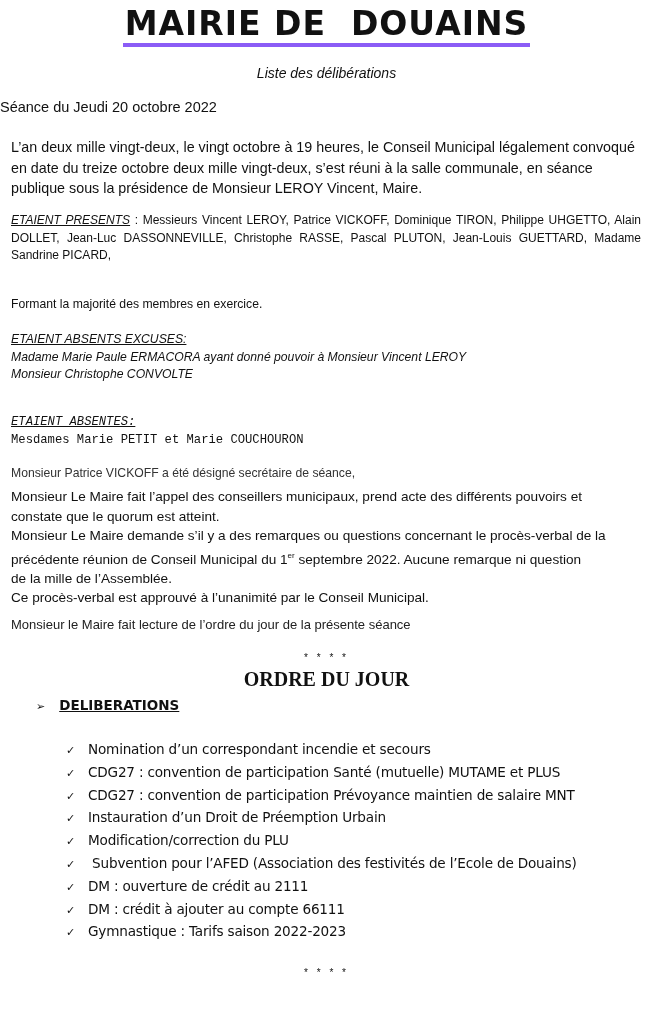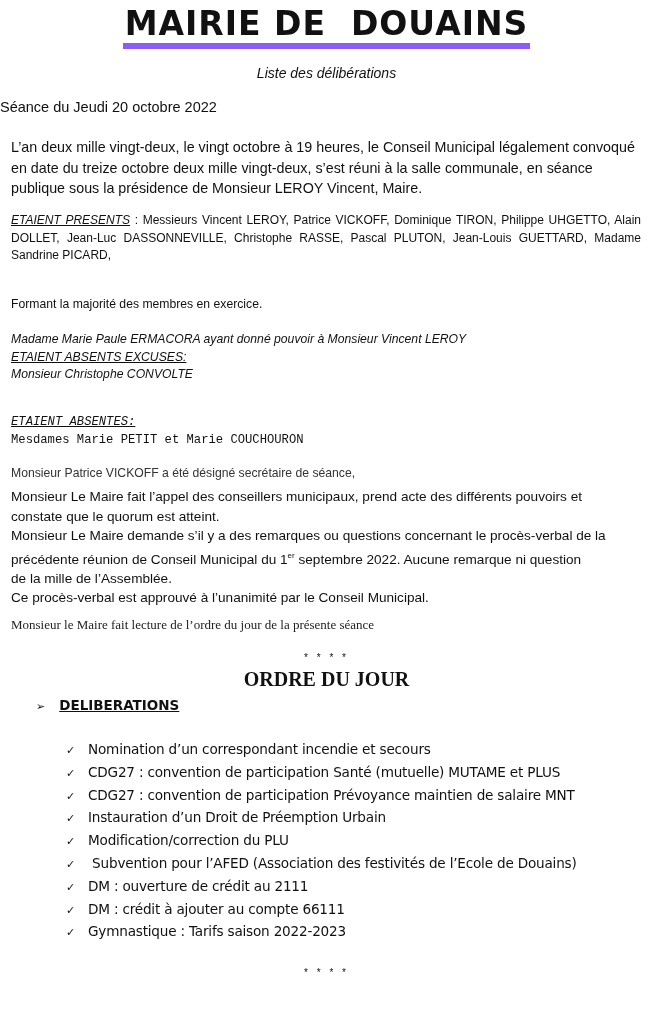--- a/index.html
+++ b/index.html
@@ -7,21 +7,21 @@
       width: 653px; height: 1024px; overflow: hidden; position: relative;
       color: #111111;
       font-family: "Liberation Sans", sans-serif;
     }
     .abs { position: absolute; }
     .title {
       left: 0; width: 653px; top: 4px; text-align: center;
       font-family: "DejaVu Sans", sans-serif; font-weight: bold;
       font-size: 33px; letter-spacing: 1px; line-height: 40px;
     }
-    .title span { border-bottom: 6px solid #8b5cf6; padding: 0 2px; white-space: pre; }
+    .title span { border-bottom: 4px solid #8b5cf6; padding: 0 2px; white-space: pre; }
     .subtitle {
       left: 0; width: 653px; top: 65px; text-align: center;
       font-size: 14px; font-style: italic; 
     }
     .seance {
       left: 0; width: 653px; top: 99px; text-align: left; font-size: 14.5px;
     }
     .para {
       left: 11px; width: 630px; font-size: 14.3px; line-height: 20.5px;
     }
@@ -62,42 +62,42 @@
 
 <div class="abs para" style="top:137px;">L’an deux mille vingt-deux, le vingt octobre à 19 heures, le Conseil Municipal légalement convoqué en date du treize octobre deux mille vingt-deux, s’est réuni à la salle communale, en séance publique sous la présidence de Monsieur LEROY Vincent, Maire.</div>
 
 <div class="abs small justify" style="top:212px; font-size:12px;">
   <span class="ul-it">ETAIENT PRESENTS</span><span> : Messieurs Vincent LEROY, Patrice VICKOFF, Dominique TIRON, Philippe UHGETTO, Alain DOLLET, Jean-Luc DASSONNEVILLE, Christophe RASSE, Pascal PLUTON, Jean-Louis GUETTARD, Madame Sandrine PICARD,</span>
 </div>
 
 <div class="abs small" style="top:296px;">Formant la majorité des membres en exercice.</div>
 
 <div class="abs small it" style="top:331px;">
+  <div style="text-decoration:underline;">ETAIENT ABSENTS EXCUSES:</div>
   <div>Madame Marie Paule ERMACORA ayant donné pouvoir à Monsieur Vincent LEROY</div>
-  <div style="text-decoration:underline;">ETAIENT ABSENTS EXCUSES:</div>
   <div>Monsieur Christophe CONVOLTE</div>
 </div>
 
 <div class="abs small" style="top:414px;font-family:Liberation Mono, monospace;">
   <div class="ul-it">ETAIENT ABSENTES:</div>
   <div>Mesdames Marie PETIT et Marie COUCHOURON</div>
 </div>
 
 <div class="abs small" style="top:465px; color:#333;">Monsieur Patrice VICKOFF a été désigné secrétaire de séance,</div>
 
 <div class="abs para" style="top:487px; font-size:13.6px; line-height:19.5px;">
   <div>Monsieur Le Maire fait l’appel des conseillers municipaux, prend acte des différents pouvoirs et</div>
   <div>constate que le quorum est atteint.</div>
   <div>Monsieur Le Maire demande s’il y a des remarques ou questions concernant le procès-verbal de la</div>
   <div><span>précédente réunion de Conseil Municipal du 1</span><sup>er</sup><span> septembre 2022. Aucune remarque ni question</span></div>
   <div>de la mille de l’Assemblée.</div>
   <div>Ce procès-verbal est approuvé à l’unanimité par le Conseil Municipal.</div>
 </div>
 
-<div class="abs small" style="top:616px; font-size:13px; color:#222;font-family:Liberation Serif, serif;">Monsieur le Maire fait lecture de l’ordre du jour de la présente séance</div>
+<div class="abs small" style="top:616px; font-size:13px; color:#222;">Monsieur le Maire fait lecture de l’ordre du jour de la présente séance</div>
 
 <div class="abs stars" style="top:652px;">* * * *</div>
 
 <div class="abs ordre">ORDRE DU JOUR</div>
 
 <div class="abs delib-head">
   <span class="arrow">➢</span><span class="lbl">DELIBERATIONS</span>
 </div>
 
 <ul class="abs agenda">

